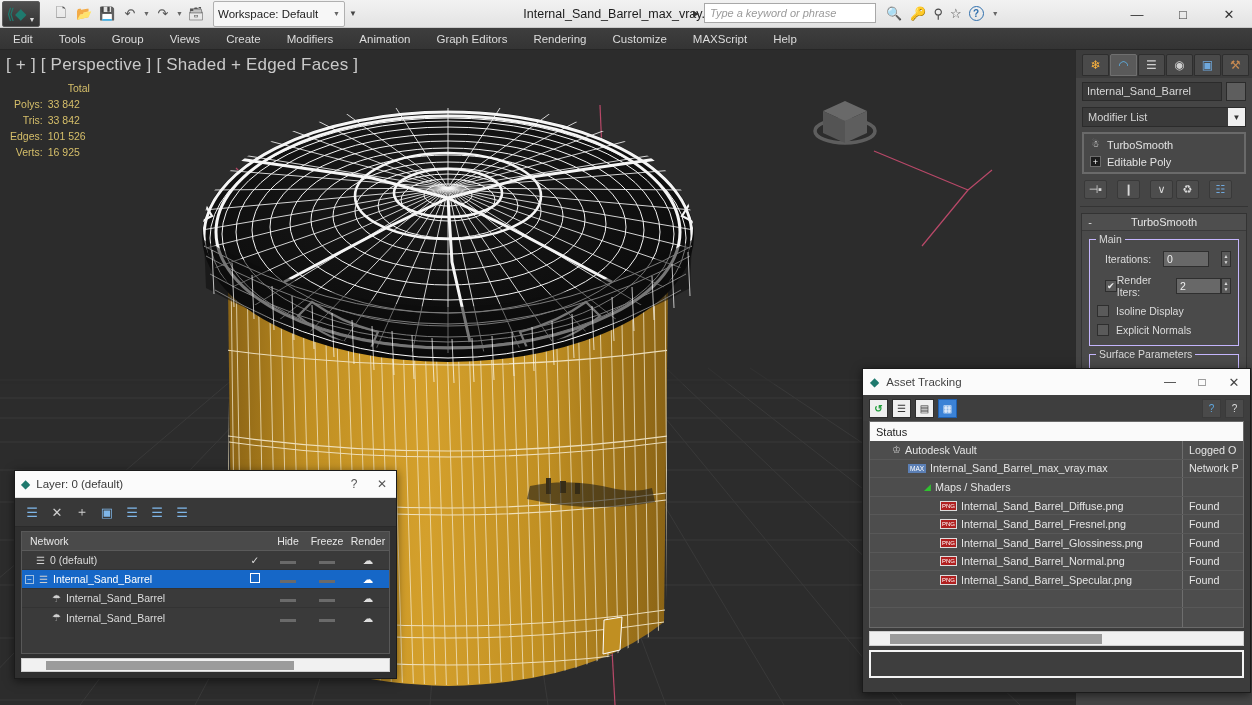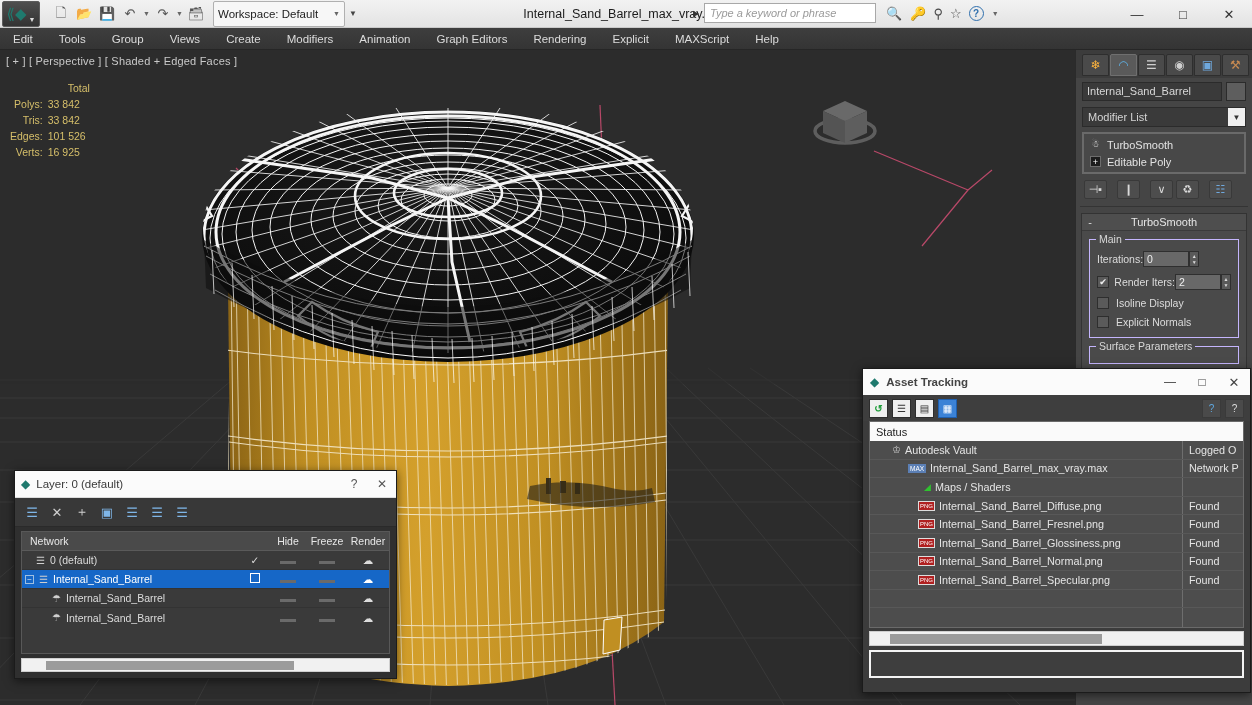--- a/index.html
+++ b/index.html
@@ -81,21 +81,21 @@
     font-size: 11.5px; color: #dcdcdc; padding: 3px 13px; border-radius: 2px;
   }
 
   
   .viewport {
     position: absolute; left: 0; top: 50px; width: 1075px; height: 655px;
     background: #2c2c2c; overflow: hidden;
   }
   .vp-grid-svg { position: absolute; left: 0; top: 0; }
   .vp-label {
-    position: absolute; left: 6px; top: 5px; font-size: 11px; color: #c9c9c9;
+    position: absolute; left: 6px; top: 5px; font-size: 17px; color: #c9c9c9;
     letter-spacing: .2px; z-index: 6;
   }
   .stats {
     position: absolute; left: 10px; top: 30px; z-index: 6;
     font-size: 10.5px; color: #d6bf6a; line-height: 16px;
   }
   .stats table { border-collapse: collapse; }
   .stats td { padding: 0 5px 0 0; }
   .stats td.lbl { text-align: right; }
   .stats td.val { color: #d6bf6a; }
@@ -172,22 +172,22 @@
   .rollout-hdr .rtitle { flex: 1; text-align: center; padding-right: 16px; }
   .group {
     margin: 8px 7px 6px 7px; border: 1px solid #c4b5fd; padding: 11px 7px 9px 7px;
     position: relative;
   }
   .group-legend {
     position: absolute; left: 6px; top: -7px; background: #4a4a4a; padding: 0 3px;
     font-size: 10.5px; color: #d8d8d8;
   }
   .field-row {
-    display: flex; align-items: center; justify-content: flex-start;
-    gap: 0; margin-bottom: 7px;
+    display: flex; align-items: center; justify-content: space-between;
+    gap: 0; margin-bottom: 7px; margin-left: 8px;
   }
   .field-row .flabel { font-size: 10.5px; color: #dcdcdc; }
   .spinfield {
     width: 46px; height: 16px; background: #686868; border: 1px solid #2f2f2f;
     color: #f0f0f0; font-size: 10.5px; padding-left: 3px; line-height: 14px;
   }
   .spinner {
     width: 10px; height: 16px; background: #5a5a5a; border: 1px solid #2f2f2f;
     display: flex; flex-direction: column; align-items: center; justify-content: center;
     font-size: 5px; color: #ddd; line-height: 6px;
@@ -258,21 +258,21 @@
   
   .assetdlg {
     position: absolute; left: 862px; top: 368px; width: 389px; height: 325px;
     background: #3c3c3c; border: 1px solid #1b1b1b;
     box-shadow: 0 2px 9px rgba(0,0,0,.55);
   }
   .asset-title {
     height: 26px; background: #fbfbfb; display: flex; align-items: center; padding-left: 7px;
   }
   .asset-title .aicon { font-size: 12px; color: #1f7a6e; margin-right: 7px; }
-  .asset-title .atxt { font-size: 11.5px; color: #444; flex: 1; font-weight: bold; }
+  .asset-title .atxt { font-size: 11.5px; color: #444; flex: 1; }
   .awc { width: 32px; text-align: center; font-size: 12px; color: #444; }
   .awc.x { font-size: 13px; }
   .asset-menu {
     height: 20px; background: #fbfbfb; display: flex; align-items: center;
     border-bottom: 1px solid #d7d7d7; padding-left: 6px; gap: 0;
   }
   .am { font-size: 11px; color: #2c2c2c; padding: 2px 7px; }
   .asset-tools {
     height: 26px; background: #3e3e3e; display: flex; align-items: center;
     padding: 0 6px; gap: 4px;
@@ -293,21 +293,21 @@
   .at-head .h-status { width: 60px; padding-left: 6px; }
   .at-row {
     display: flex; height: 18.6px; align-items: center; font-size: 10.8px;
     color: #e4e4e4; border-bottom: 1px solid #585858;
   }
   .at-row .r-name { flex: 1; display: flex; align-items: center; gap: 4px; border-right: 1px solid #6e6e6e; height: 100%; }
   .at-row .r-status { width: 60px; padding-left: 6px; overflow: hidden; white-space: nowrap; }
   .ind-1 { padding-left: 22px; }
   .ind-2 { padding-left: 38px; }
   .ind-3 { padding-left: 54px; }
-  .ind-4 { padding-left: 48px; }
+  .ind-4 { padding-left: 70px; }
   .png-badge {
     font-size: 6px; background: #b02020; color: #fff; padding: 1px 1px;
     border: 1px solid #ddd; line-height: 6px; font-family: "Liberation Sans", sans-serif;
   }
   .vault-ico { font-size: 10px; color: #bdbdbd; }
   .max-ico { font-size: 6.5px; background: #5b7fb5; color: #fff; padding: 1px 2px; line-height: 7px; }
   .shader-ico { font-size: 9px; color: #2fc22f; }
   .asset-hscroll {
     margin: 3px 6px 0 6px; height: 15px; background: #f1f1f1;
     border: 1px solid #cfcfcf; position: relative;
@@ -370,21 +370,21 @@
   <div class="menubar">
     <div class="menu-item">Edit</div>
     <div class="menu-item">Tools</div>
     <div class="menu-item">Group</div>
     <div class="menu-item">Views</div>
     <div class="menu-item">Create</div>
     <div class="menu-item">Modifiers</div>
     <div class="menu-item">Animation</div>
     <div class="menu-item">Graph Editors</div>
     <div class="menu-item">Rendering</div>
-    <div class="menu-item">Explicit</div>
+    <div class="menu-item">Customize</div>
     <div class="menu-item">MAXScript</div>
     <div class="menu-item">Help</div>
   </div>
 
   <div class="viewport">
     <svg class="vp-grid-svg" width="1075" height="655" viewBox="0 0 1075 655">
       <defs>
         <linearGradient id="bodyGrad" x1="0" y1="0" x2="1" y2="0">
           <stop offset="0" stop-color="#8a6315"></stop>
           <stop offset="0.18" stop-color="#c08f22"></stop>

